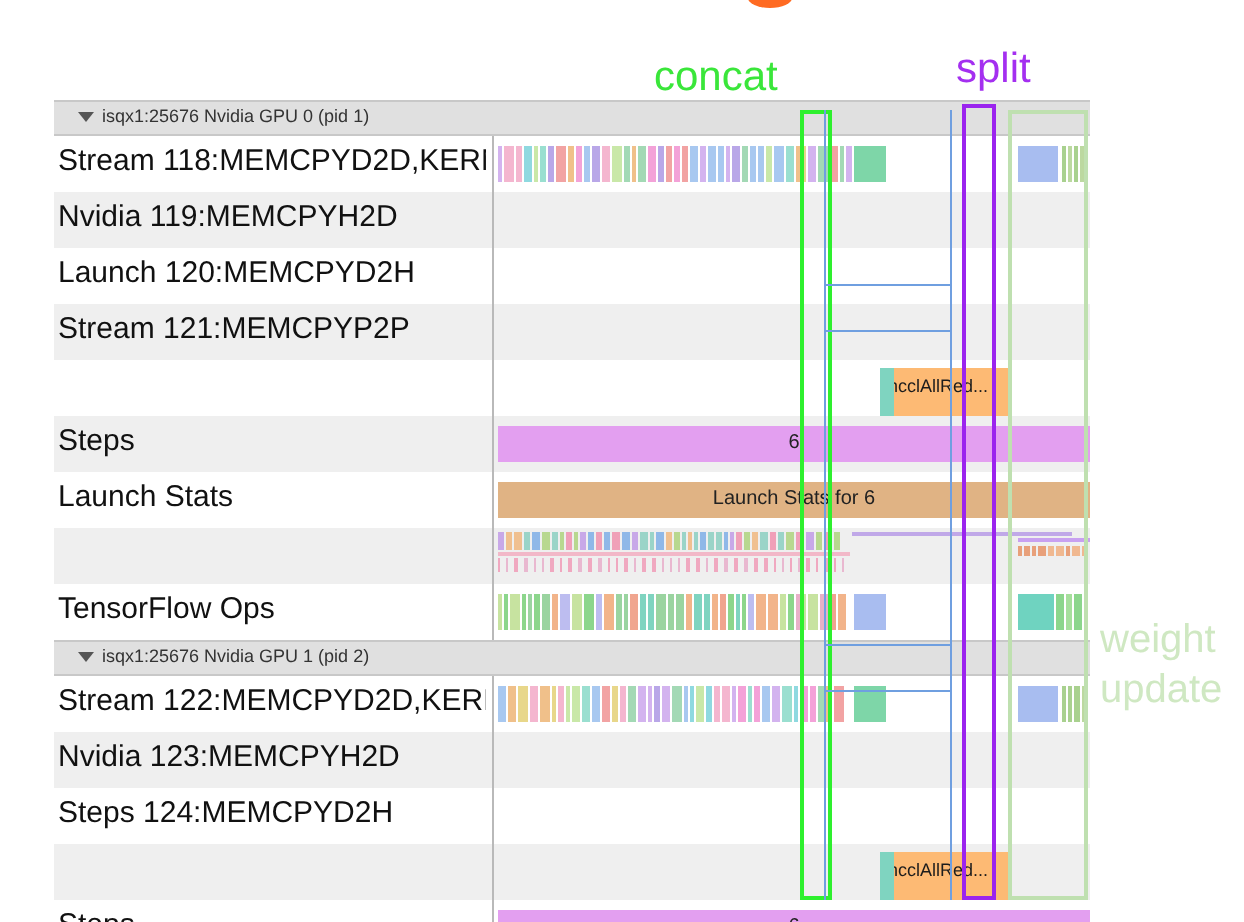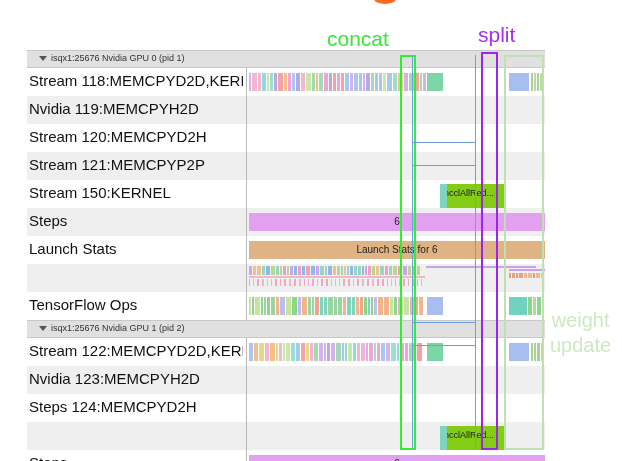--- a/index.html
+++ b/index.html
@@ -4,21 +4,21 @@
 <style>
   html,body{margin:0;padding:0;}
   body{
     width:622px;height:461px;background:#ffffff;overflow:hidden;
     font-family:"Liberation Sans","DejaVu Sans",sans-serif;
     -webkit-font-smoothing:antialiased;
   }
   .page{position:relative;width:622px;height:461px;}
 
   
-  .anno{position:absolute;font-size:21px;line-height:21px;white-space:nowrap;text-align:center;}
+  .anno{position:absolute;font-size:21px;line-height:21px;white-space:nowrap;}
   #anno-concat{left:327px;top:28px;color:#3ae63a;}
   #anno-split{left:478px;top:24px;color:#a42ff0;}
   #anno-nccl{left:428px;top:110px;color:#5b8fd6;font-size:20px;}
   #anno-weight{left:550px;top:308px;color:#cfe8c2;font-size:20px;line-height:25px;}
   .orange-blob{position:absolute;left:374px;top:-6px;width:22px;height:10px;
     background:#ff6b22;border-radius:50%;}
 
   
   .viewer{position:absolute;left:27px;top:50px;width:518px;height:411px;
     background:#ffffff;overflow:hidden;}
@@ -38,21 +38,21 @@
   .row .lbl.ind{padding-left:22px;font-size:14px;}
   .row .lbl .tri2{position:absolute;left:8px;top:7px;width:0;height:0;
     border-top:4px solid transparent;border-bottom:4px solid transparent;
     border-left:5px solid #555;}
   .lane{position:absolute;left:219px;top:0;right:0;height:100%;}
   .lane.sep{border-left:1px solid #b9b9b9;}
 
   
   .bars{position:absolute;top:5px;height:18px;overflow:hidden;}
   .bars i{display:inline-block;height:100%;vertical-align:top;}
-  .nccl-bar{position:absolute;top:4px;height:30px;background:#84cc16;
+  .nccl-bar{position:absolute;top:4px;height:30px;background:#fdba74;
     color:#1c1c1c;font-size:9px;line-height:19px;padding-left:4px;
     box-sizing:border-box;overflow:hidden;white-space:nowrap;}
   .nccl-bar:before{content:"";position:absolute;left:0;top:0;width:7px;
     height:100%;background:#7fd4c0;}
 
   
   .hl{position:absolute;pointer-events:none;box-sizing:border-box;}
   #box-concat{left:400px;top:55px;width:16px;height:395px;
     border:2px solid #2ef02e;}
   #box-split{left:481px;top:52px;width:17px;height:398px;
@@ -93,29 +93,28 @@
           <div style="position: absolute; left: 180px; width: 16px; top: 5px; height: 18px; background: rgb(126, 214, 168);"></div>
           <div style="position: absolute; left: 262px; width: 20px; top: 5px; height: 18px; background: rgb(168, 189, 240);"></div>
           <div class="bars" style="left: 284px; width: 14px; top: 5px; height: 18px; font-size: 0px;"><i style="width: 2px; background: rgb(169, 209, 143); margin-right: 1px;"></i><i style="width: 2px; background: rgb(188, 217, 160); margin-right: 1px;"></i><i style="width: 2px; background: rgb(169, 209, 143); margin-right: 1px;"></i><i style="width: 3px; background: rgb(188, 217, 160); margin-right: 1px;"></i></div>
         </div>
       </div>
       <div class="row alt">
         <div class="lbl">Nvidia 119:MEMCPYH2D</div>
         <div class="lane sep"></div>
       </div>
       <div class="row">
-        <div class="lbl">Stream 120:MEMCPYD2H</div>
+        <div class="lbl">Launch 120:MEMCPYD2H</div>
         <div class="lane sep"></div>
       </div>
       <div class="row alt">
         <div class="lbl">Stream 121:MEMCPYP2P</div>
         <div class="lane sep"></div>
       </div>
       <div class="row">
-        <div class="lbl">Stream 150:KERNEL</div>
         <div class="lane sep">
           <div class="nccl-bar" style="left: 193px; width: 64px;">ncclAllRed...</div>
         </div>
       </div>
       <div class="row alt">
         <div class="lbl">Steps</div>
         <div class="lane sep">
           <div style="position: absolute; left: 2px; width: 296px; top: 5px; height: 18px; background: rgb(227, 159, 240); color: rgb(34, 34, 34); font-size: 10px; line-height: 18px; text-align: center; overflow: hidden;">6</div>
         </div>
       </div>

